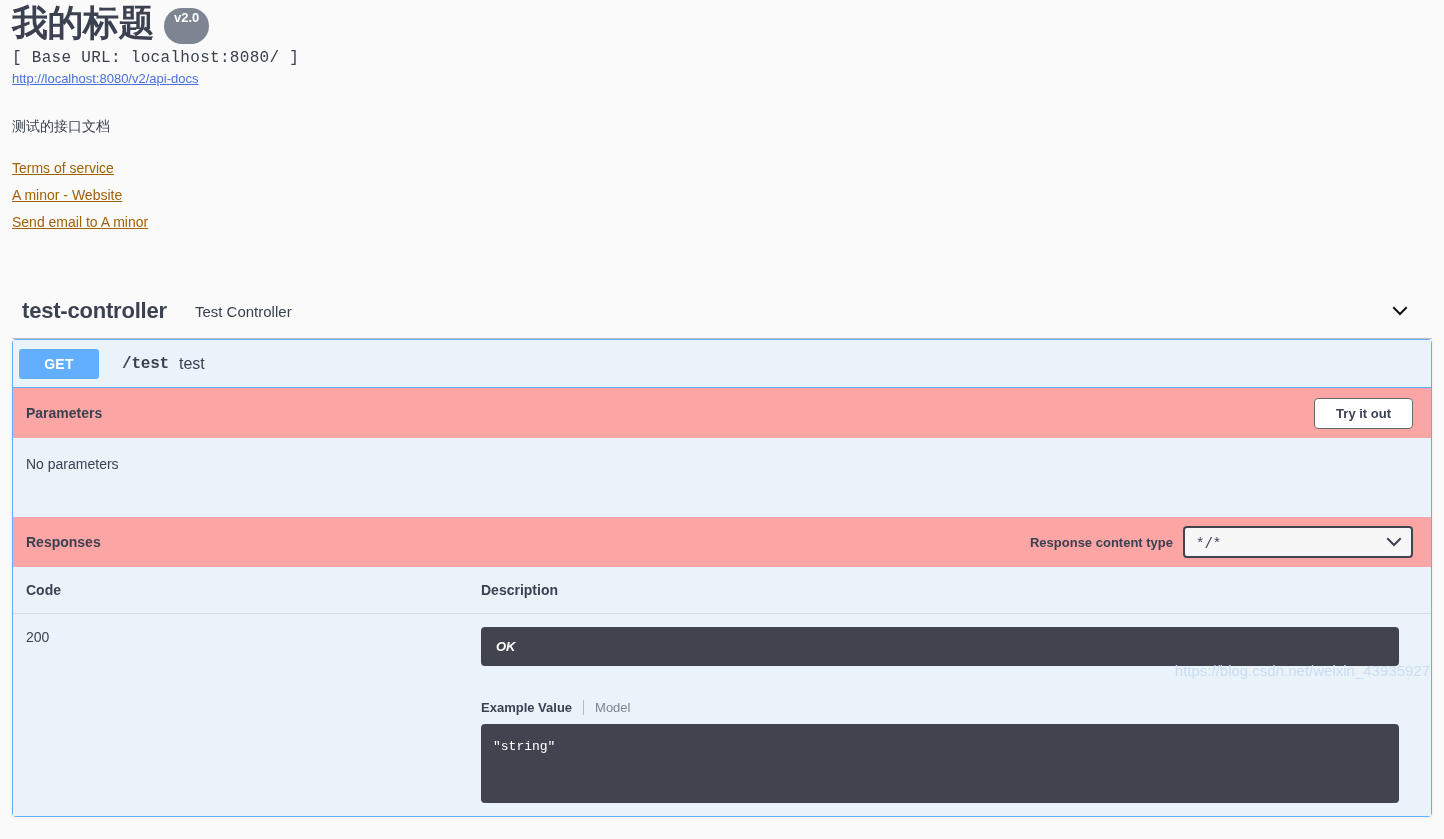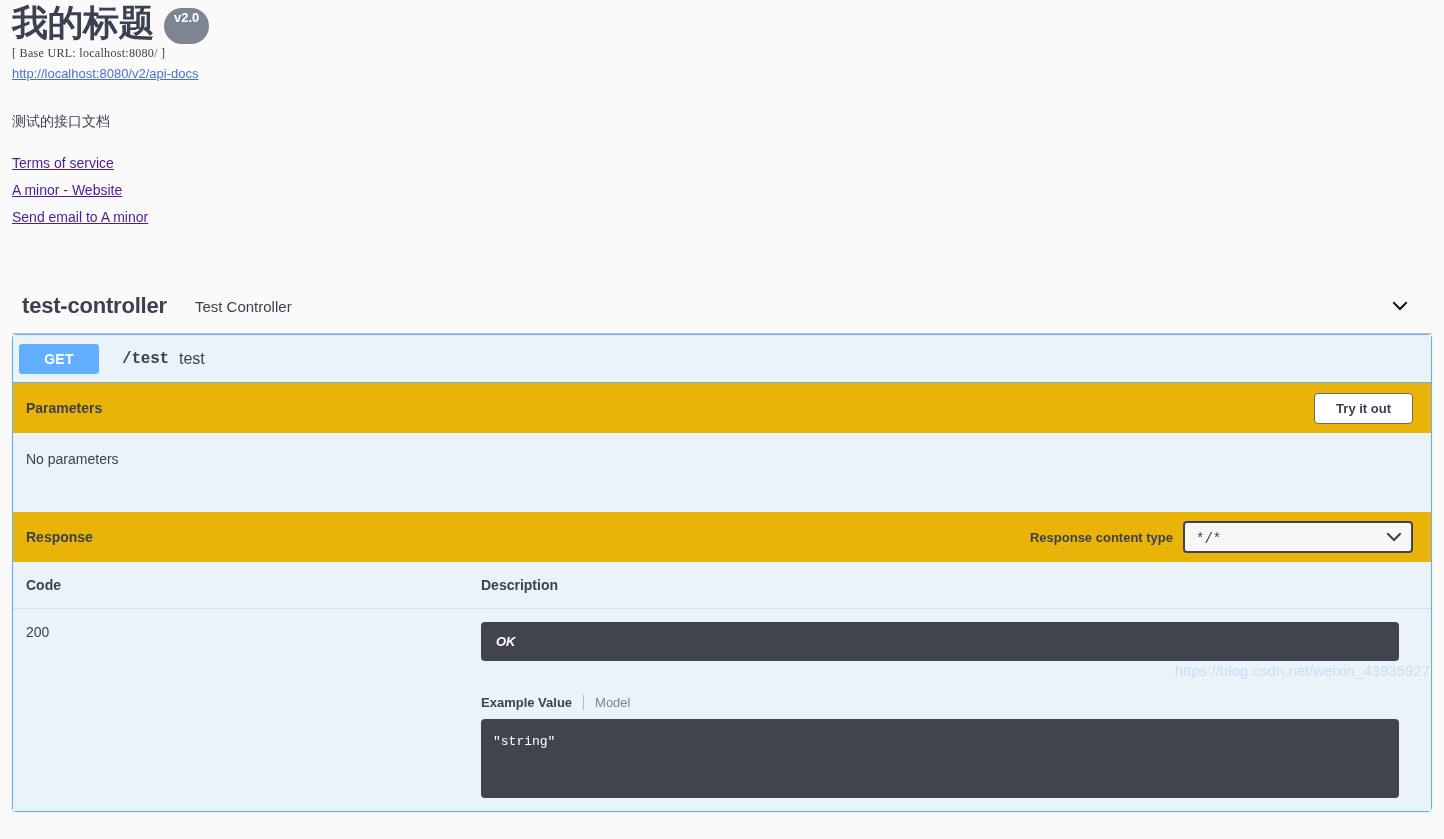--- a/index.html
+++ b/index.html
@@ -28,40 +28,40 @@
     display: inline-block;
     background: #7d8492;
     color: #ffffff;
     font-size: 13px; font-weight: bold;
     padding: 3px 10px 20px;
     border-radius: 57px;
     margin-left: 10px; margin-top: 6px;
     line-height: 13px;
   }
   .base-url {
-    font-family: Liberation Serif, serif;
-    font-size: 12px; color: #3b4151;
-    line-height: 18px;
+    font-family: Liberation Mono, monospace;
+    font-size: 16px; color: #3b4151;
+    margin-top: 5px; line-height: 18px;
     letter-spacing: 0.3px;
   }
   .api-docs-link {
     display: inline-block;
     font-size: 13px; color: #4a6fdc;
     text-decoration: underline;
     margin-top: 4px;
     font-family: "Liberation Sans", sans-serif;
   }
   .description {
     font-size: 14px; color: #3b4151;
     margin-top: 29px; line-height: 20px;
   }
   .info-links { margin-top: 19px; }
   .info-link {
     display: block;
-    font-size: 14px; color: #4c1d95;
+    font-size: 14px; color: #a16207;
     text-decoration: underline;
     line-height: 27px;
   }
 
   
   .tag-section { margin-top: 50px; padding: 0 12px; }
   .tag-header {
     display: flex; align-items: center;
     padding: 12px 10px 14px 10px;
     border-bottom: 1px solid #c8c8c8;
@@ -111,21 +111,21 @@
   }
   .op-summary {
     font-size: 16px; color: #3b4151;
     margin-left: 10px;
   }
 
   .opblock-body { background: #ebf3fa; }
 
   .section-header {
     display: flex; align-items: center;
-    background: #eab308;
+    background: #fca5a5;
     padding: 8px 18px 8px 13px;
     min-height: 50px;
   }
   .section-title {
     font-size: 14px; font-weight: bold; color: #3b4151;
   }
   .spacer { flex: 1; }
   .try-out-btn {
     background: #ffffff;
     border: 1px solid #6a6a6a;
@@ -279,21 +279,21 @@
     <div class="opblock-body">
 
       <div class="section-header">
         <span class="section-title">Parameters</span>
         <span class="spacer"></span>
         <button class="try-out-btn">Try it out</button>
       </div>
       <div class="params-body">No parameters</div>
 
       <div class="section-header">
-        <span class="section-title">Response</span>
+        <span class="section-title">Responses</span>
         <span class="spacer"></span>
         <span class="content-type-label">Response content type</span>
         <span class="select-wrap">
           <select class="select-box">
             <option>*/*</option>
           </select>
           <span class="select-chevron">
             <svg width="16" height="16" viewBox="0 0 16 16" aria-hidden="true">
               <polyline points="2,5 8,11 14,5" fill="none" stroke="#3b4151" stroke-width="2" stroke-linecap="square"></polyline>
             </svg>

